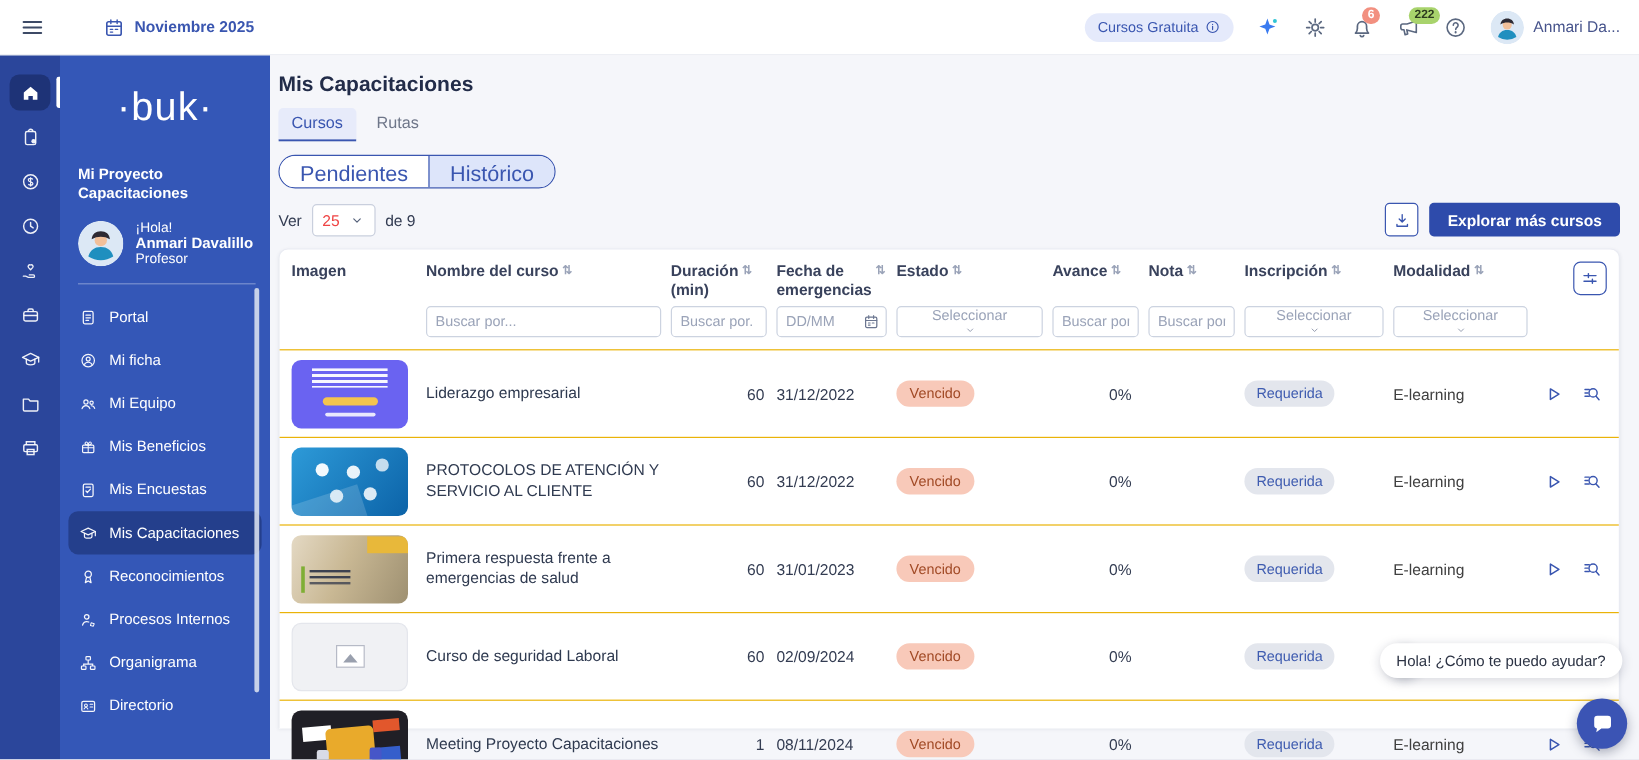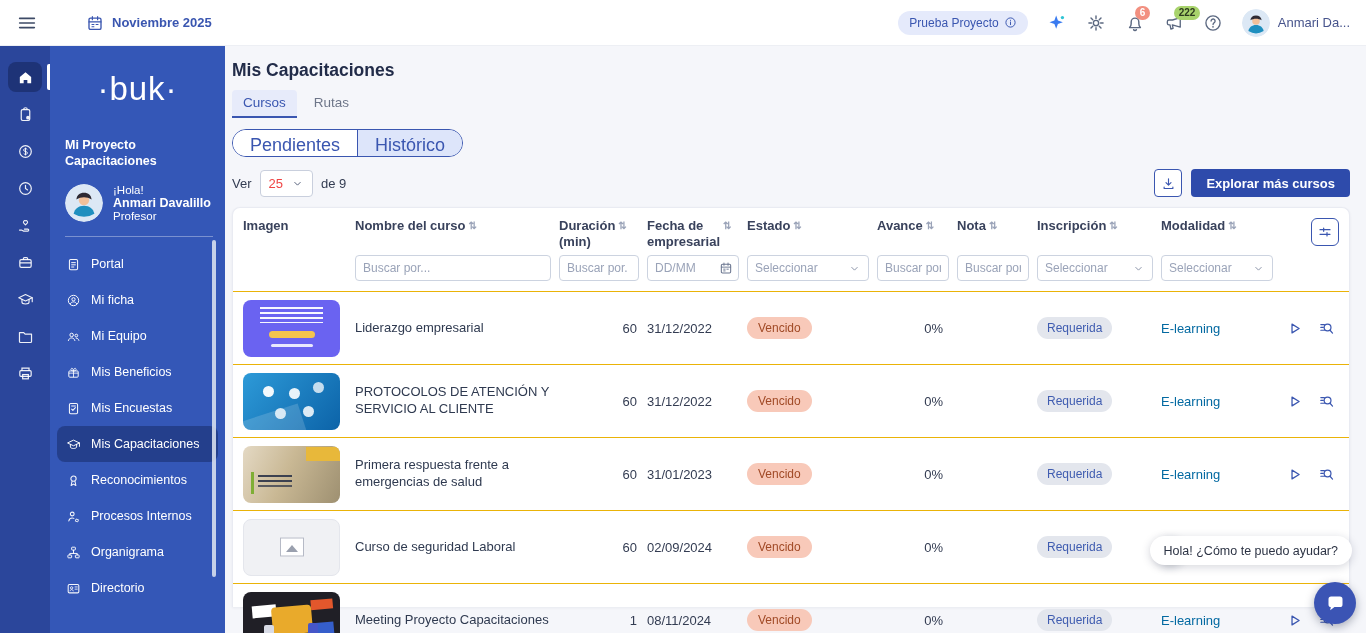--- a/index.html
+++ b/index.html
@@ -101,21 +101,21 @@
   }
   .thead { padding-top:10px; align-items:start; }
   .th { font-size:13px; font-weight:bold; color:#39425c; display:flex; align-items:flex-start; gap:3px; line-height:1.2; }
   .sort { color:#9aa3b8; font-size:10px; margin-top:2px; cursor:pointer; }
   .sort::after { content:"⇅"; }
   .tfilter { padding-top:6px; padding-bottom:10px; }
   .f-input { height:26px; width:100%; border:1px solid #ccd3e0; border-radius:4px; font-size:12px; padding:0 7px; color:#333c52; outline:none; font-family:inherit; background:#fff; }
   .f-input::placeholder { color:#9aa3b8; }
   .f-wrap { position:relative; }
   .f-wrap .f-ic { position:absolute; right:6px; top:50%; transform:translateY(-50%); color:#6b7690; pointer-events:none; }
-  .f-select { height:26px; border:1px solid #ccd3e0; border-radius:4px; background:#fff; display:flex; align-items:center; justify-content:space-between; padding:0 7px; color:#9aa3b8; font-size:12px; cursor:pointer; }
+  .f-select { height:26px; border:1px solid #ccd3e0; border-radius:4px; background:#fff; display:flex; align-items:center; justify-content:center; padding:0 7px; color:#9aa3b8; font-size:12px; cursor:pointer;flex-direction:column; }
   .f-select .f-chev { color:#8a93a8; }
   .cols-btn { justify-self:end; width:28px; height:28px; border:1.5px solid #3a56b0; border-radius:6px; color:#3a56b0; background:#fff; display:grid; place-items:center; cursor:pointer; }
 
   .trow { height:73px; border-top:1px solid #eab308; }
   .thumb { width:97px; height:57px; border-radius:8px; position:relative; overflow:hidden; background:#eee; }
   .thumb--banner { background:#6a63f1; }
   .thumb--banner::before { content:""; position:absolute; left:18%; right:18%; top:7px; height:16px;
     background:repeating-linear-gradient(to bottom, rgba(255,255,255,.95) 0 2px, transparent 2px 5px); }
   .thumb--banner::after { content:""; position:absolute; left:50%; top:31px; transform:translateX(-50%);
     width:46px; height:7px; border-radius:4px; background:#f4c44e; box-shadow:0 11px 0 -2px rgba(255,255,255,.85); }
@@ -136,21 +136,21 @@
     width:40px; height:28px; border-radius:4px; background:#e9aa2b;
     box-shadow:-27px -11px 0 -8px #fff, 31px -13px 0 -9px #e2572c, 29px 11px 0 -8px #355ecb; }
   .thumb--meeting::after { content:""; position:absolute; left:21px; top:33px; width:10px; height:15px; background:#d8dbe6; border-radius:2px; box-shadow:44px -2px 0 #4656c8; }
 
   .c-name { font-size:13px; color:#2f3a50; line-height:1.3; }
   .c-dur { text-align:right; padding-right:2px; color:#333c52; }
   .c-due { color:#333c52; }
   .badge-status { display:inline-block; padding:4px 11px; border-radius:12px; background:#f8c9b9; color:#a14a26; font-size:12px; }
   .c-prog { text-align:right; padding-right:6px; color:#333c52; }
   .badge-enroll { display:inline-block; padding:4px 10px; border-radius:12px; background:#e3e6ed; color:#3f5cb0; font-size:12px; }
-  .c-mod { color:#0369a1; }
+  .c-mod { color:#404040; }
   .c-actions { display:flex; justify-content:flex-end; gap:15px; padding-right:4px; color:#3a56b0; }
   .row-action { width:17px; height:17px; cursor:pointer; color:#3a56b0; }
 
   
   .chat-close { position:absolute; right:182px; bottom:68px; width:28px; height:28px; border-radius:50%; background:#fff;
     box-shadow:0 2px 8px rgba(20,30,60,.22); display:grid; place-items:center; color:#3c4558; cursor:pointer; z-index:40; }
   .chat-bubble { position:absolute; right:14px; bottom:68px; height:29px; display:flex; align-items:center; padding:0 14px;
     border-radius:15px; background:#fff; box-shadow:0 2px 10px rgba(20,30,60,.18); font-size:12.5px; color:#2c3344; z-index:40; }
   .chat-fab { position:absolute; right:10px; bottom:9px; width:42px; height:42px; border-radius:50%; background:#3b54b4;
     box-shadow:0 3px 10px rgba(20,30,60,.35); display:grid; place-items:center; color:#fff; cursor:pointer; z-index:45; }
@@ -313,21 +313,21 @@
         <use href="#i-menu"></use>
       </svg>
     <div class="date-group">
       <svg class="ic" width="18" height="18">
           <use href="#i-cal"></use>
         </svg>
       <span>Noviembre 2025</span>
     </div>
     <div class="topbar-right">
       <div class="trial-pill">
-        <span>Prueba Proyecto</span>
+        <span>Cursos Gratuita</span>
         <svg class="ic" width="13" height="13">
             <use href="#i-info"></use>
           </svg>
       </div>
       <svg class="ic tb-icon">
           <use href="#i-spark"></use>
         </svg>
       <svg class="ic tb-icon">
           <use href="#i-gear"></use>
         </svg>
@@ -527,21 +527,21 @@
           </span>
         <span class="th">
             <span>Nombre del curso</span>
             <span class="sort"></span>
           </span>
         <span class="th">
             <span><span>Duración</span><br><span>(min)</span></span>
             <span class="sort"></span>
           </span>
         <span class="th">
-            <span><span>Fecha de</span><br><span>empresarial</span></span>
+            <span><span>Fecha de</span><br><span>emergencias</span></span>
             <span class="sort"></span>
           </span>
         <span class="th">
             <span>Estado</span>
             <span class="sort"></span>
           </span>
         <span class="th">
             <span>Avance</span>
             <span class="sort"></span>
           </span>

